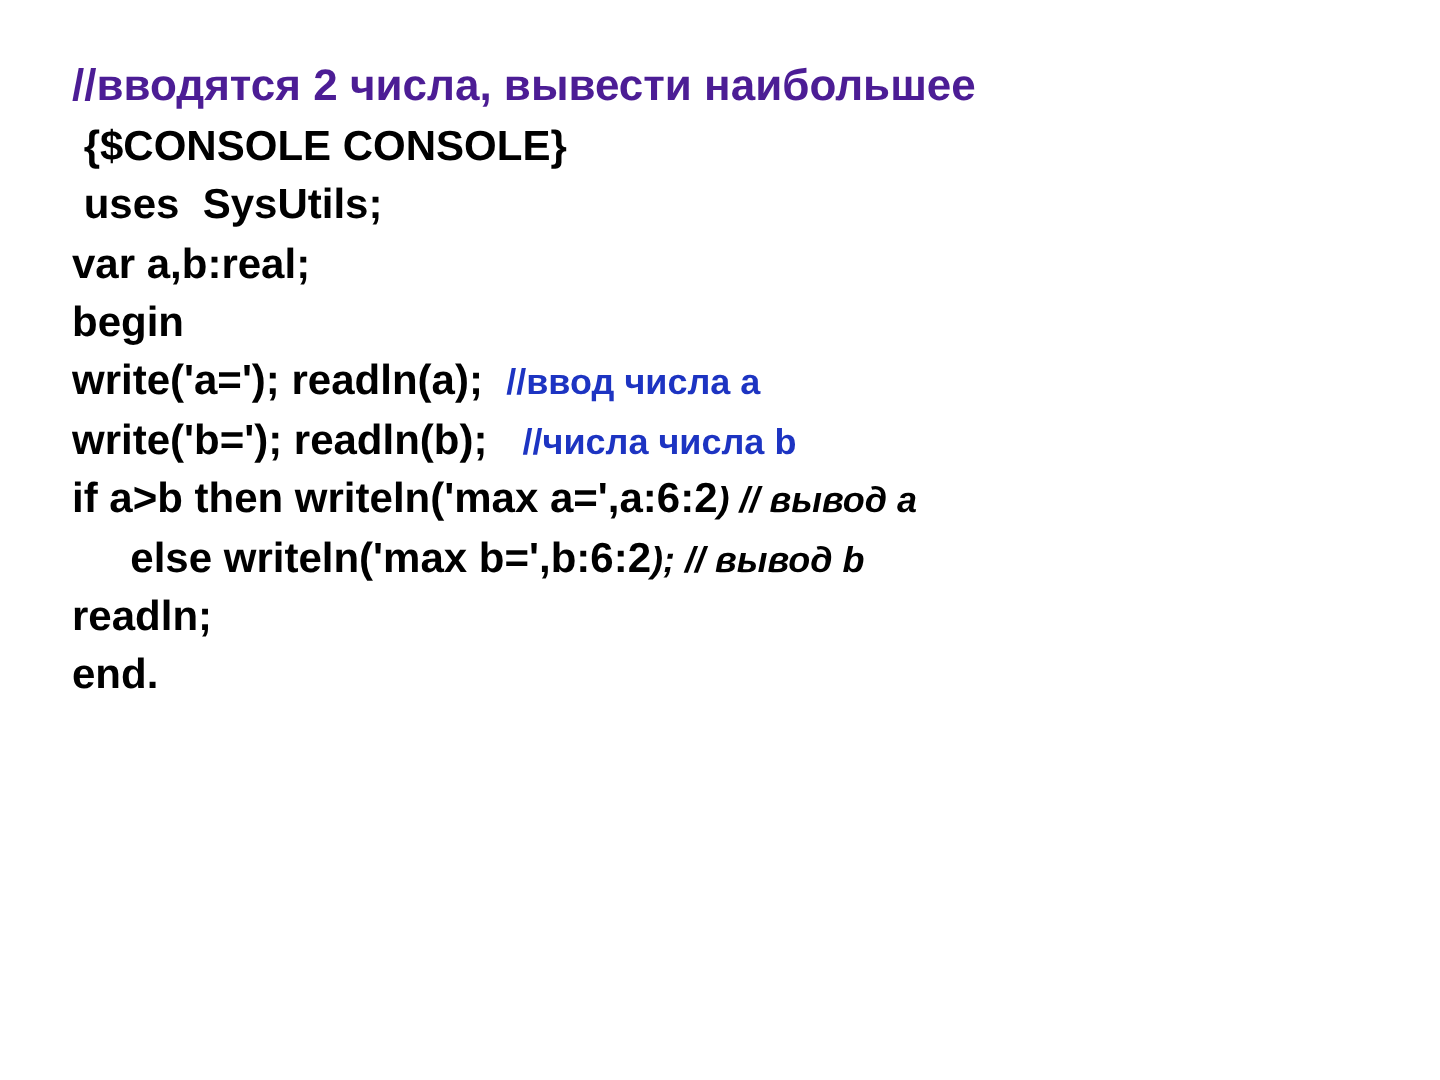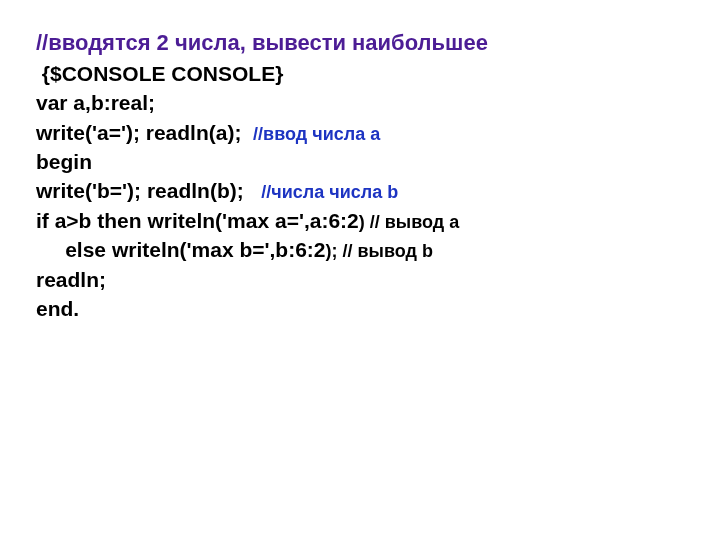--- a/index.html
+++ b/index.html
@@ -21,29 +21,31 @@
     .comment {
       color: #4c1d95;
       font-size: 22px;
     }
     .comment-inline {
       color: #1d34c2;
       font-size: 18px;
     }
     .trail {
       font-size: 18px;
+      font-style: italic;
     }
   </style>
 </head>
 <body>
 
 <div>
   <div class="line comment">//вводятся 2 числа, вывести наибольшее</div>
   <div class="line"> {$CONSOLE CONSOLE}</div>
+  <div class="line"> uses  SysUtils;</div>
   <div class="line">var a,b:real;</div>
+  <div class="line">begin</div>
   <div class="line"><span>write('a='); readln(a);  </span><span class="comment-inline">//ввод числа a</span></div>
-  <div class="line">begin</div>
   <div class="line"><span>write('b='); readln(b);   </span><span class="comment-inline">//числа числа b</span></div>
   <div class="line"><span>if a&gt;b then writeln('max a=',a:6:2</span><span class="trail">) // вывод a</span></div>
   <div class="line"><span>     else writeln('max b=',b:6:2</span><span class="trail">); // вывод b</span></div>
   <div class="line">readln;</div>
   <div class="line">end.</div>
 </div>
 
 </body></html>

